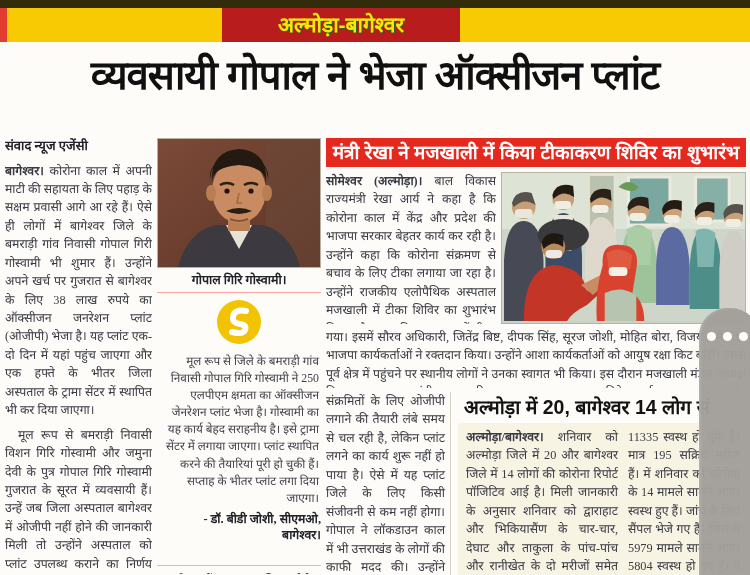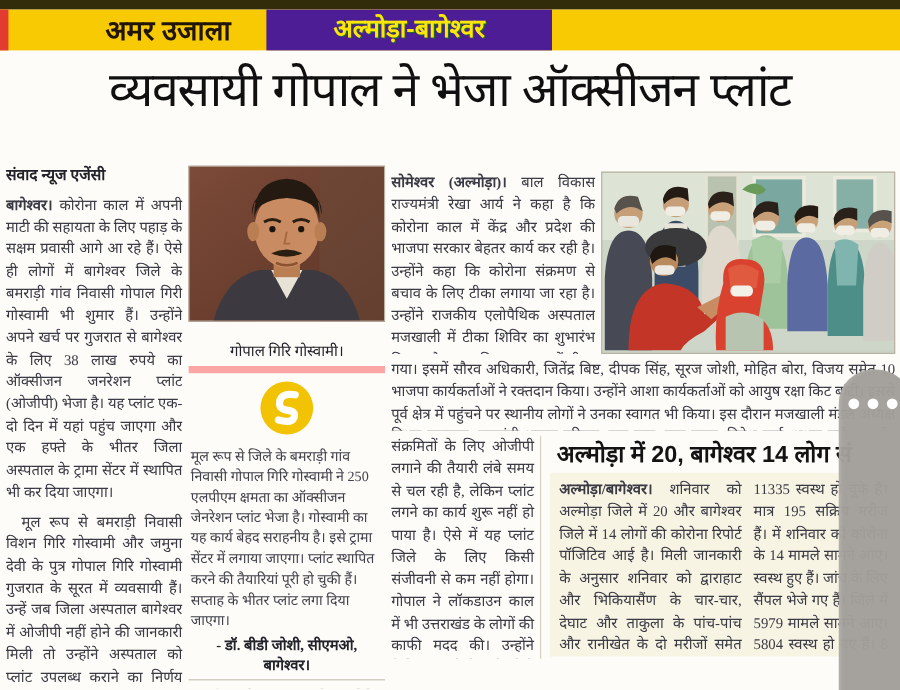--- a/index.html
+++ b/index.html
@@ -11,61 +11,61 @@
   
   .top-strip{position:absolute;left:0;top:0;width:750px;height:8px;background:#332c0a;}
   .masthead{position:absolute;left:0;top:8px;width:750px;height:34px;background:#f8ca03;}
   .red-sliver{position:absolute;left:0;top:0;width:7px;height:34px;background:#e23b30;}
   .brand{
     position:absolute;left:60px;top:0;height:34px;line-height:34px;width:160px;text-align:center;
     font-family:"Liberation Sans","DejaVu Sans",sans-serif;
     font-weight:bold;font-size:23px;color:#211507;letter-spacing:0px;
   }
   .edition-box{
-    position:absolute;left:222px;top:0px;width:238px;height:34px;background:#4c1d95;
+    position:absolute;left:222px;top:0px;width:238px;height:34px;background:#b91c1c;
     text-align:center;line-height:34px;font-family:"Liberation Sans","DejaVu Sans",sans-serif;
     font-weight:bold;font-size:21px;color:#ffe60a;text-shadow:1px 1px 0 #1e6b2a;
   }
   .site-url{
     position:absolute;left:478px;top:0;height:34px;line-height:36px;
     font-family:"Liberation Sans","DejaVu Sans",sans-serif;font-weight:bold;font-size:17px;
   }
   .site-url .red{color:#e3231e;}
   .site-url .dark{color:#4a463c;}
   
   .headline{
     position:absolute;left:4px;top:46px;width:742px;height:58px;
     font-family:"Liberation Sans","DejaVu Sans",sans-serif;
-    font-weight:400;font-size:40px;line-height:58px;color:#101010;
+    font-weight:700;font-size:40px;line-height:58px;color:#101010;
     text-align:center;white-space:nowrap;overflow:hidden;letter-spacing:-1px;
   }
   .subheadline{
     position:absolute;left:2px;top:107px;width:746px;height:24px;
     font-family:"Liberation Sans","DejaVu Sans",sans-serif;
     font-weight:bold;font-size:16.5px;line-height:24px;color:#141414;
     text-align:center;white-space:nowrap;overflow:hidden;
   }
   
   .body-text{font-size:12.3px;line-height:1.5;text-align:justify;color:#3a3a44;}
   .body-text p{margin:0 0 6px 0;}
   .indent{text-indent:13px;}
   .col1{position:absolute;left:5px;top:136px;width:147px;height:437px;overflow:hidden;}
   .byline{font-weight:bold;font-size:13px;margin:0 0 10px 0;color:#22222a;}
   .col2{position:absolute;left:157px;top:138px;width:164px;height:436px;overflow:hidden;}
   .portrait-frame{width:162px;height:128px;border:1px solid #b9b2a4;background:#6e4233;}
   .photo-caption{
-    text-align:center;font-weight:normal;font-size:12.5px;color:#22222a;
-    padding:16px 0 4px 0;border-bottom:6px solid #fca5a5;
+    text-align:center;font-weight:bold;font-size:12.5px;color:#22222a;
+    padding:3px 0 4px 0;border-bottom:1px solid #fca5a5;
   }
   .logo-wrap{text-align:center;padding:6px 0 2px 0;}
   .quote{
-    font-size:11.8px;line-height:1.45;text-align:left;color:#41414b;margin:2px 2px 4px 2px;
-  }
-  .quote-by{text-align:center;font-weight:bold;font-size:12.3px;color:#22222a;line-height:1.35;
-    border-bottom:1px solid #c9c3b5;padding-bottom:3px;margin-bottom:5px;}
+    font-size:11.8px;line-height:1.45;text-align:right;color:#41414b;margin:2px 2px 4px 2px;
+  }
+  .quote-by{text-align:right;font-weight:bold;font-size:12.3px;color:#22222a;line-height:1.35;
+    border-bottom:1px solid #c9c3b5;padding-bottom:21px;margin-bottom:5px;}
   .col3{position:absolute;left:326px;top:138px;width:420px;height:436px;}
   .banner{
     height:29px;background:#e6291e;color:#ffffff;text-align:center;line-height:29px;
     font-family:"Liberation Sans","DejaVu Sans",sans-serif;font-weight:bold;font-size:19px;
     white-space:nowrap;overflow:hidden;
   }
   .vacc-row{display:flex;gap:5px;margin-top:5px;}
   .vacc-text{width:170px;height:152px;overflow:hidden;}
   .vacc-photo-frame{flex:1;height:150px;border:1px solid #b9b2a4;background:#c9d2c4;}
   .vacc-wide{margin-top:4px;height:60px;overflow:hidden;}
@@ -90,21 +90,20 @@
   .pill-dots span{width:9px;height:9px;border-radius:50%;background:#fdfdfd;display:block;}
 </style>
 </head>
 <body>
 
 <div class="page">
 
   <div class="top-strip"></div>
   <div class="masthead">
     <div class="red-sliver"></div>
-    <div class="brand">अमर उजाला</div>
     <div class="edition-box">अल्मोड़ा-बागेश्वर</div>
   </div>
 
   <div class="headline">व्यवसायी गोपाल ने भेजा ऑक्सीजन प्लांट</div>
 
   <div class="col1 body-text">
     <p class="byline">संवाद न्यूज एजेंसी</p>
     <p><b>बागेश्वर।</b> <span>कोरोना काल में अपनी माटी की सहायता के लिए पहाड़ के सक्षम प्रवासी आगे आ रहे हैं। ऐसे ही लोगों में बागेश्वर जिले के बमराड़ी गांव निवासी गोपाल गिरी गोस्वामी भी शुमार हैं। उन्होंने अपने खर्च पर गुजरात से बागेश्वर के लिए 38 लाख रुपये का ऑक्सीजन जनरेशन प्लांट (ओजीपी) भेजा है। यह प्लांट एक-दो दिन में यहां पहुंच जाएगा और एक हफ्ते के भीतर जिला अस्पताल के ट्रामा सेंटर में स्थापित भी कर दिया जाएगा।</span></p>
     <p class="indent">मूल रूप से बमराड़ी निवासी विशन गिरि गोस्वामी और जमुना देवी के पुत्र गोपाल गिरि गोस्वामी गुजरात के सूरत में व्यवसायी हैं। उन्हें जब जिला अस्पताल बागेश्वर में ओजीपी नहीं होने की जानकारी मिली तो उन्होंने अस्पताल को प्लांट उपलब्ध कराने का निर्णय लिया। इसके लिए स्वास्थ्य विभाग के अधिकारियों से बात की और गुजरात से ओजीपी भेज दिया है। शनिवार को प्लांट ट्रांसपोर्ट से दिल्ली पहुंच गया था।</p>
 
@@ -149,20 +148,21 @@
     <div class="quote-by">
       <div>- डॉ. बीडी जोशी, सीएमओ,</div>
       <div>बागेश्वर।</div>
     </div>
     <div class="body-text">
       <p>बातचीत में बताया कि कोरोना संक्रमितों के लिए ऑक्सीजन की कमी न हो इसके लिए उन्होंने यहां प्लांट लगाने का निर्णय लिया। जिले में स्वास्थ्य विभाग के माध्यम से कोरोना</p>
     </div>
   </div>
 
   <div class="col3">
+    <div class="banner">मंत्री रेखा ने मजखाली में किया टीकाकरण शिविर का शुभारंभ</div>
 
     <div class="vacc-row">
       <div class="vacc-text body-text">
         <p><b>सोमेश्वर (अल्मोड़ा)।</b> <span>बाल विकास राज्यमंत्री रेखा आर्य ने कहा है कि कोरोना काल में केंद्र और प्रदेश की भाजपा सरकार बेहतर कार्य कर रही है। उन्होंने कहा कि कोरोना संक्रमण से बचाव के लिए टीका लगाया जा रहा है। उन्होंने राजकीय एलोपैथिक अस्पताल मजखाली में टीका शिविर का शुभारंभ किया और कहा कि अस्पताल में टीका लगने से क्षेत्र की जनता को सुविधा होगी। उन्होंने लोगों से कहा कि कोरोना संक्रमण से बचाव के लिए सभी नियमों का पालन करें। वहां रक्तदान शिविर भी लगाया</span></p>
       </div>
       <div class="vacc-photo-frame">
         <svg width="100%" height="148" viewBox="0 0 246 148" preserveAspectRatio="none">
           <rect width="246" height="148" fill="#cdd6c8"></rect>
           <rect x="0" y="0" width="246" height="56" fill="#dde4d6"></rect>
           <rect x="128" y="4" width="42" height="48" fill="#7aa8a0" stroke="#ece9dd" stroke-width="3"></rect>

